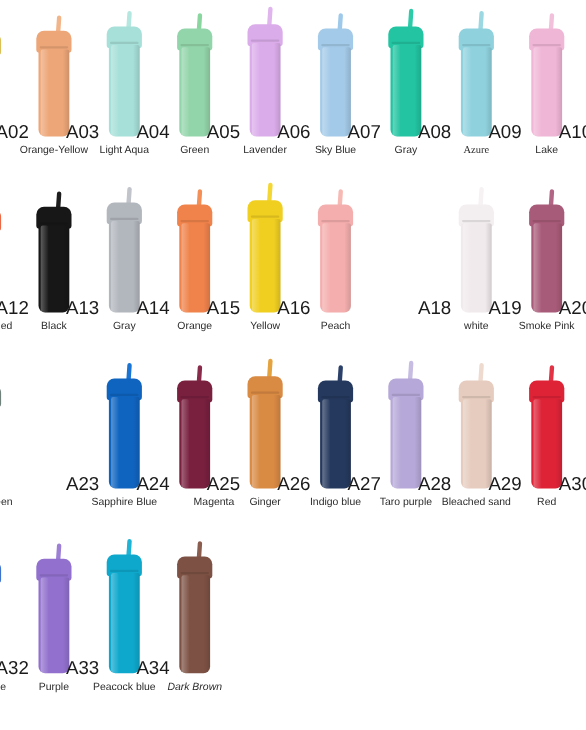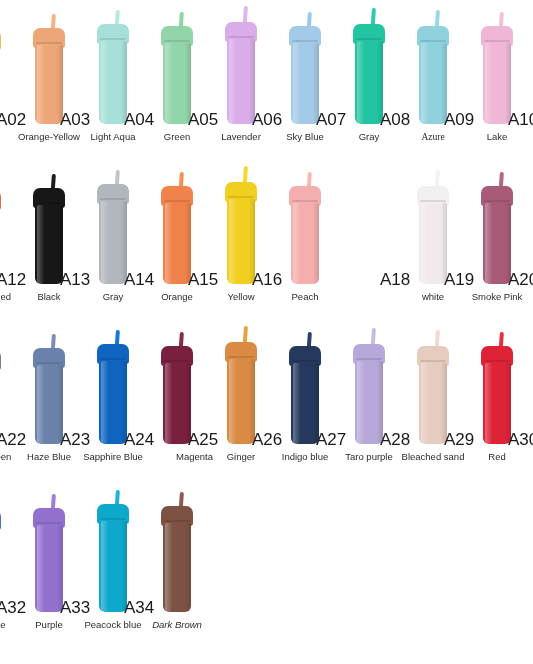--- a/index.html
+++ b/index.html
@@ -321,32 +321,20 @@
 Color</div>
       </div>
     </div>
     <div class="row">
       <div class="cell" style="left: 6px;">
         <div class="tumbler" style="top: 0px; height: 100%; width: 40px;">
           <div class="lid" style="background: rgb(112, 128, 123); top: 30px;"></div>
         </div>
         <div class="cname" style="top: 132px;">Silver Green</div>
       </div>
-      <div class="cell" style="left: 70px;">
-        <div class="tumbler" style="top: 0px; height: 100%; width: 40px;">
-          <div class="straw" style="background: rgb(122, 143, 180); top: 14px; height: 26px; margin-left: 2px; transform: rotate(4deg);"></div>
-          <div class="lid" style="background: rgb(106, 130, 171); top: 28px;"></div>
-          <div class="body-cyl" style="background: rgb(106, 130, 171); top: 45px; height: 79px;">
-            <div class="hl"></div>
-            <div class="sh"></div>
-          </div>
-        </div>
-        <div class="code" style="left: -21px; top: 110px;">A22</div>
-        <div class="cname" style="top: 132px;">Haze Blue</div>
-      </div>
       <div class="cell" style="left: 134px;">
         <div class="tumbler" style="top: 0px; height: 100%; width: 40px;">
           <div class="straw" style="background: rgb(26, 116, 212); top: 10px; height: 26px; margin-left: 2px; transform: rotate(4deg);"></div>
           <div class="lid" style="background: rgb(15, 100, 192); top: 24px;"></div>
           <div class="body-cyl" style="background: rgb(15, 100, 192); top: 41px; height: 83px;">
             <div class="hl"></div>
             <div class="sh"></div>
           </div>
         </div>
         <div class="code" style="left: -21px; top: 110px;">A23</div>

